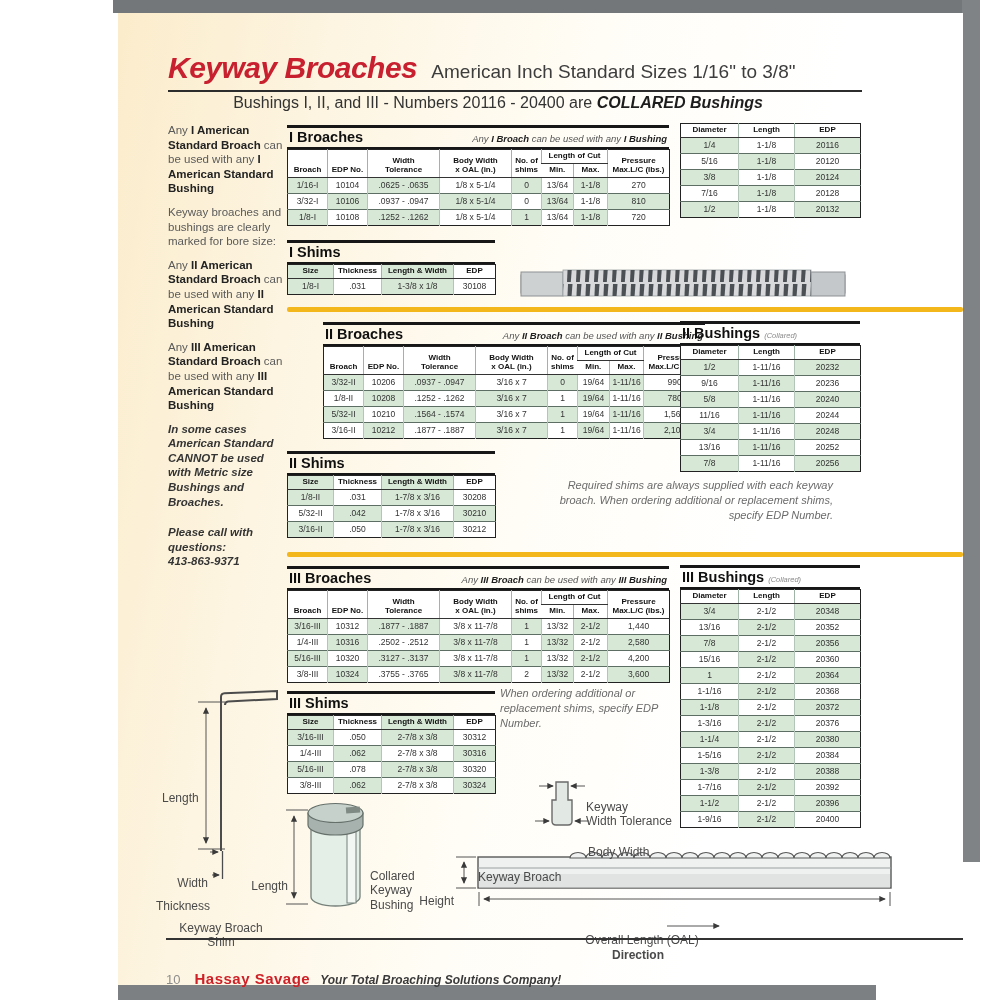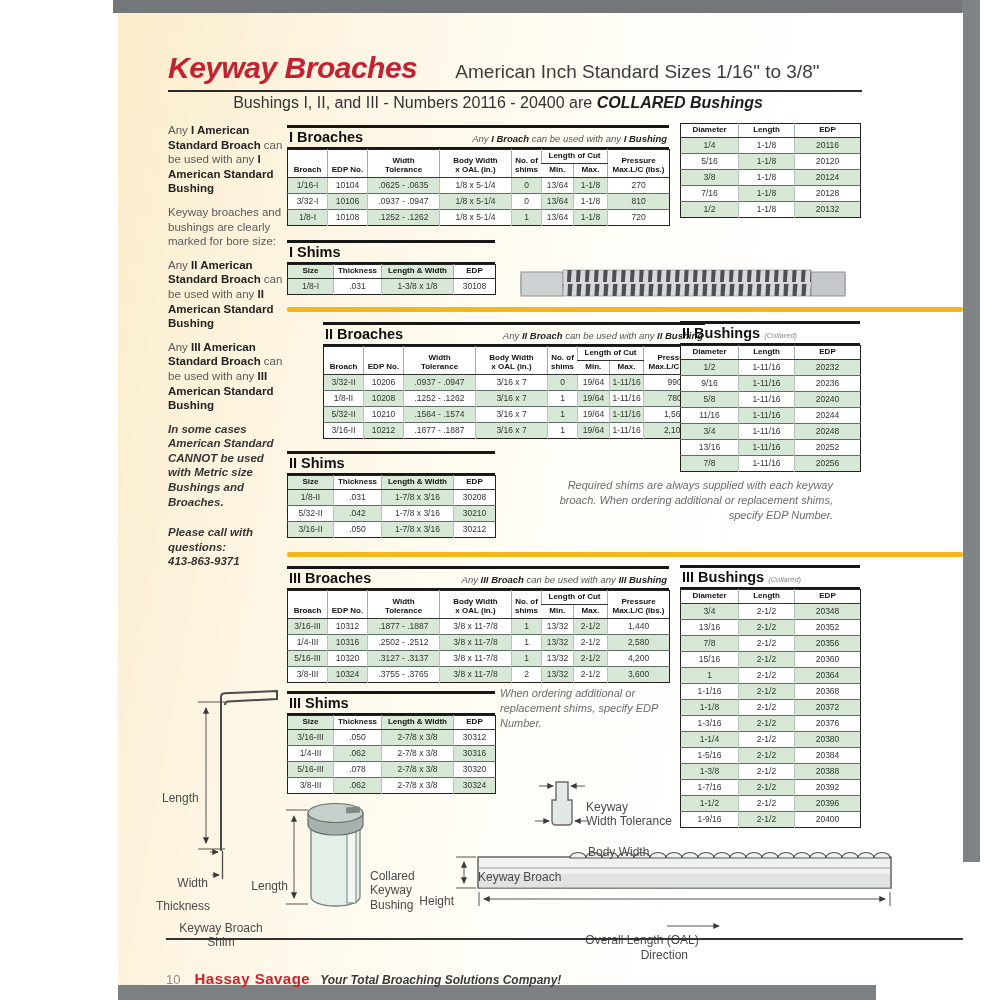--- a/index.html
+++ b/index.html
@@ -7,21 +7,21 @@
        font-family:"Liberation Sans", sans-serif;overflow:hidden;}
   .abs{position:absolute;}
   
   #frame-top{left:113px;top:0;width:867px;height:13px;background:#74777a;}
   #frame-right{left:962px;top:0;width:18px;height:862px;background:#808386;}
   #frame-bottom{left:118px;top:985px;width:758px;height:15px;background:#7d8083;}
   
   #page{left:118px;top:13px;width:845px;height:972px;
         background:linear-gradient(100deg,#fbeccb 0%,#fdf5e2 22%,#fffdf6 48%,#ffffff 72%);}
   
-  #title-row{left:50px;top:38px;display:flex;align-items:baseline;white-space:nowrap;gap:24px;}
+  #title-row{left:50px;top:38px;display:flex;align-items:baseline;white-space:nowrap;}
   #page-title{font-size:30px;font-weight:800;font-style:italic;color:#c8202f;letter-spacing:-0.5px;}
   #page-subtitle{font-size:19px;color:#3d3d3d;margin-left:14px;font-weight:500;}
   #title-rule{left:50px;top:77px;width:694px;height:2px;background:#2c2c2c;}
   #tagline{left:100px;top:81px;width:560px;text-align:center;font-size:16px;color:#333;}
   #tagline b{font-style:italic;color:#1d1d1d;}
   
   #sidebar{left:50px;top:110px;width:122px;font-size:11.5px;line-height:1.27;color:#5a5a5a;}
   #sidebar p{margin:0 0 9px 0;}
   #sidebar b{color:#232323;}
   .metric{font-style:italic;font-weight:bold;color:#343434;margin-top:4px;}
@@ -704,21 +704,21 @@
   <div class="abs dlabel" style="left:128px;top:836px;width:42px;text-align:right;">Length</div>
   <div class="abs dlabel pre" style="left:252px;top:826px;width:90px;">Collared
 Keyway
 Bushing</div>
   <div class="abs dlabel pre" style="left:468px;top:757px;width:110px;">Keyway
 Width Tolerance</div>
   <div class="abs dlabel" style="left:470px;top:802px;width:90px;">Body Width</div>
   <div class="abs dlabel" style="left:360px;top:827px;width:110px;">Keyway Broach</div>
   <div class="abs dlabel" style="left:300px;top:851px;width:36px;text-align:right;">Height</div>
   <div class="abs dlabel" style="left:424px;top:890px;width:200px;text-align:center;">Overall Length (OAL)</div>
-  <div class="abs dlabel" style="left:470px;top:905px;width:100px;text-align:right;">Direction</div>
+  <div class="abs dlabel" style="left:470px;top:905px;width:100px;text-align:center;font-weight:bold;">Direction</div>
 
   <div class="abs" id="footer-rule"></div>
   <div class="abs" id="footer">
     <span id="page-num">10</span>
     <span id="brand">Hassay Savage</span>
     <span id="footer-tag">Your Total Broaching Solutions Company!</span>
   </div>
 
 </div>
 

